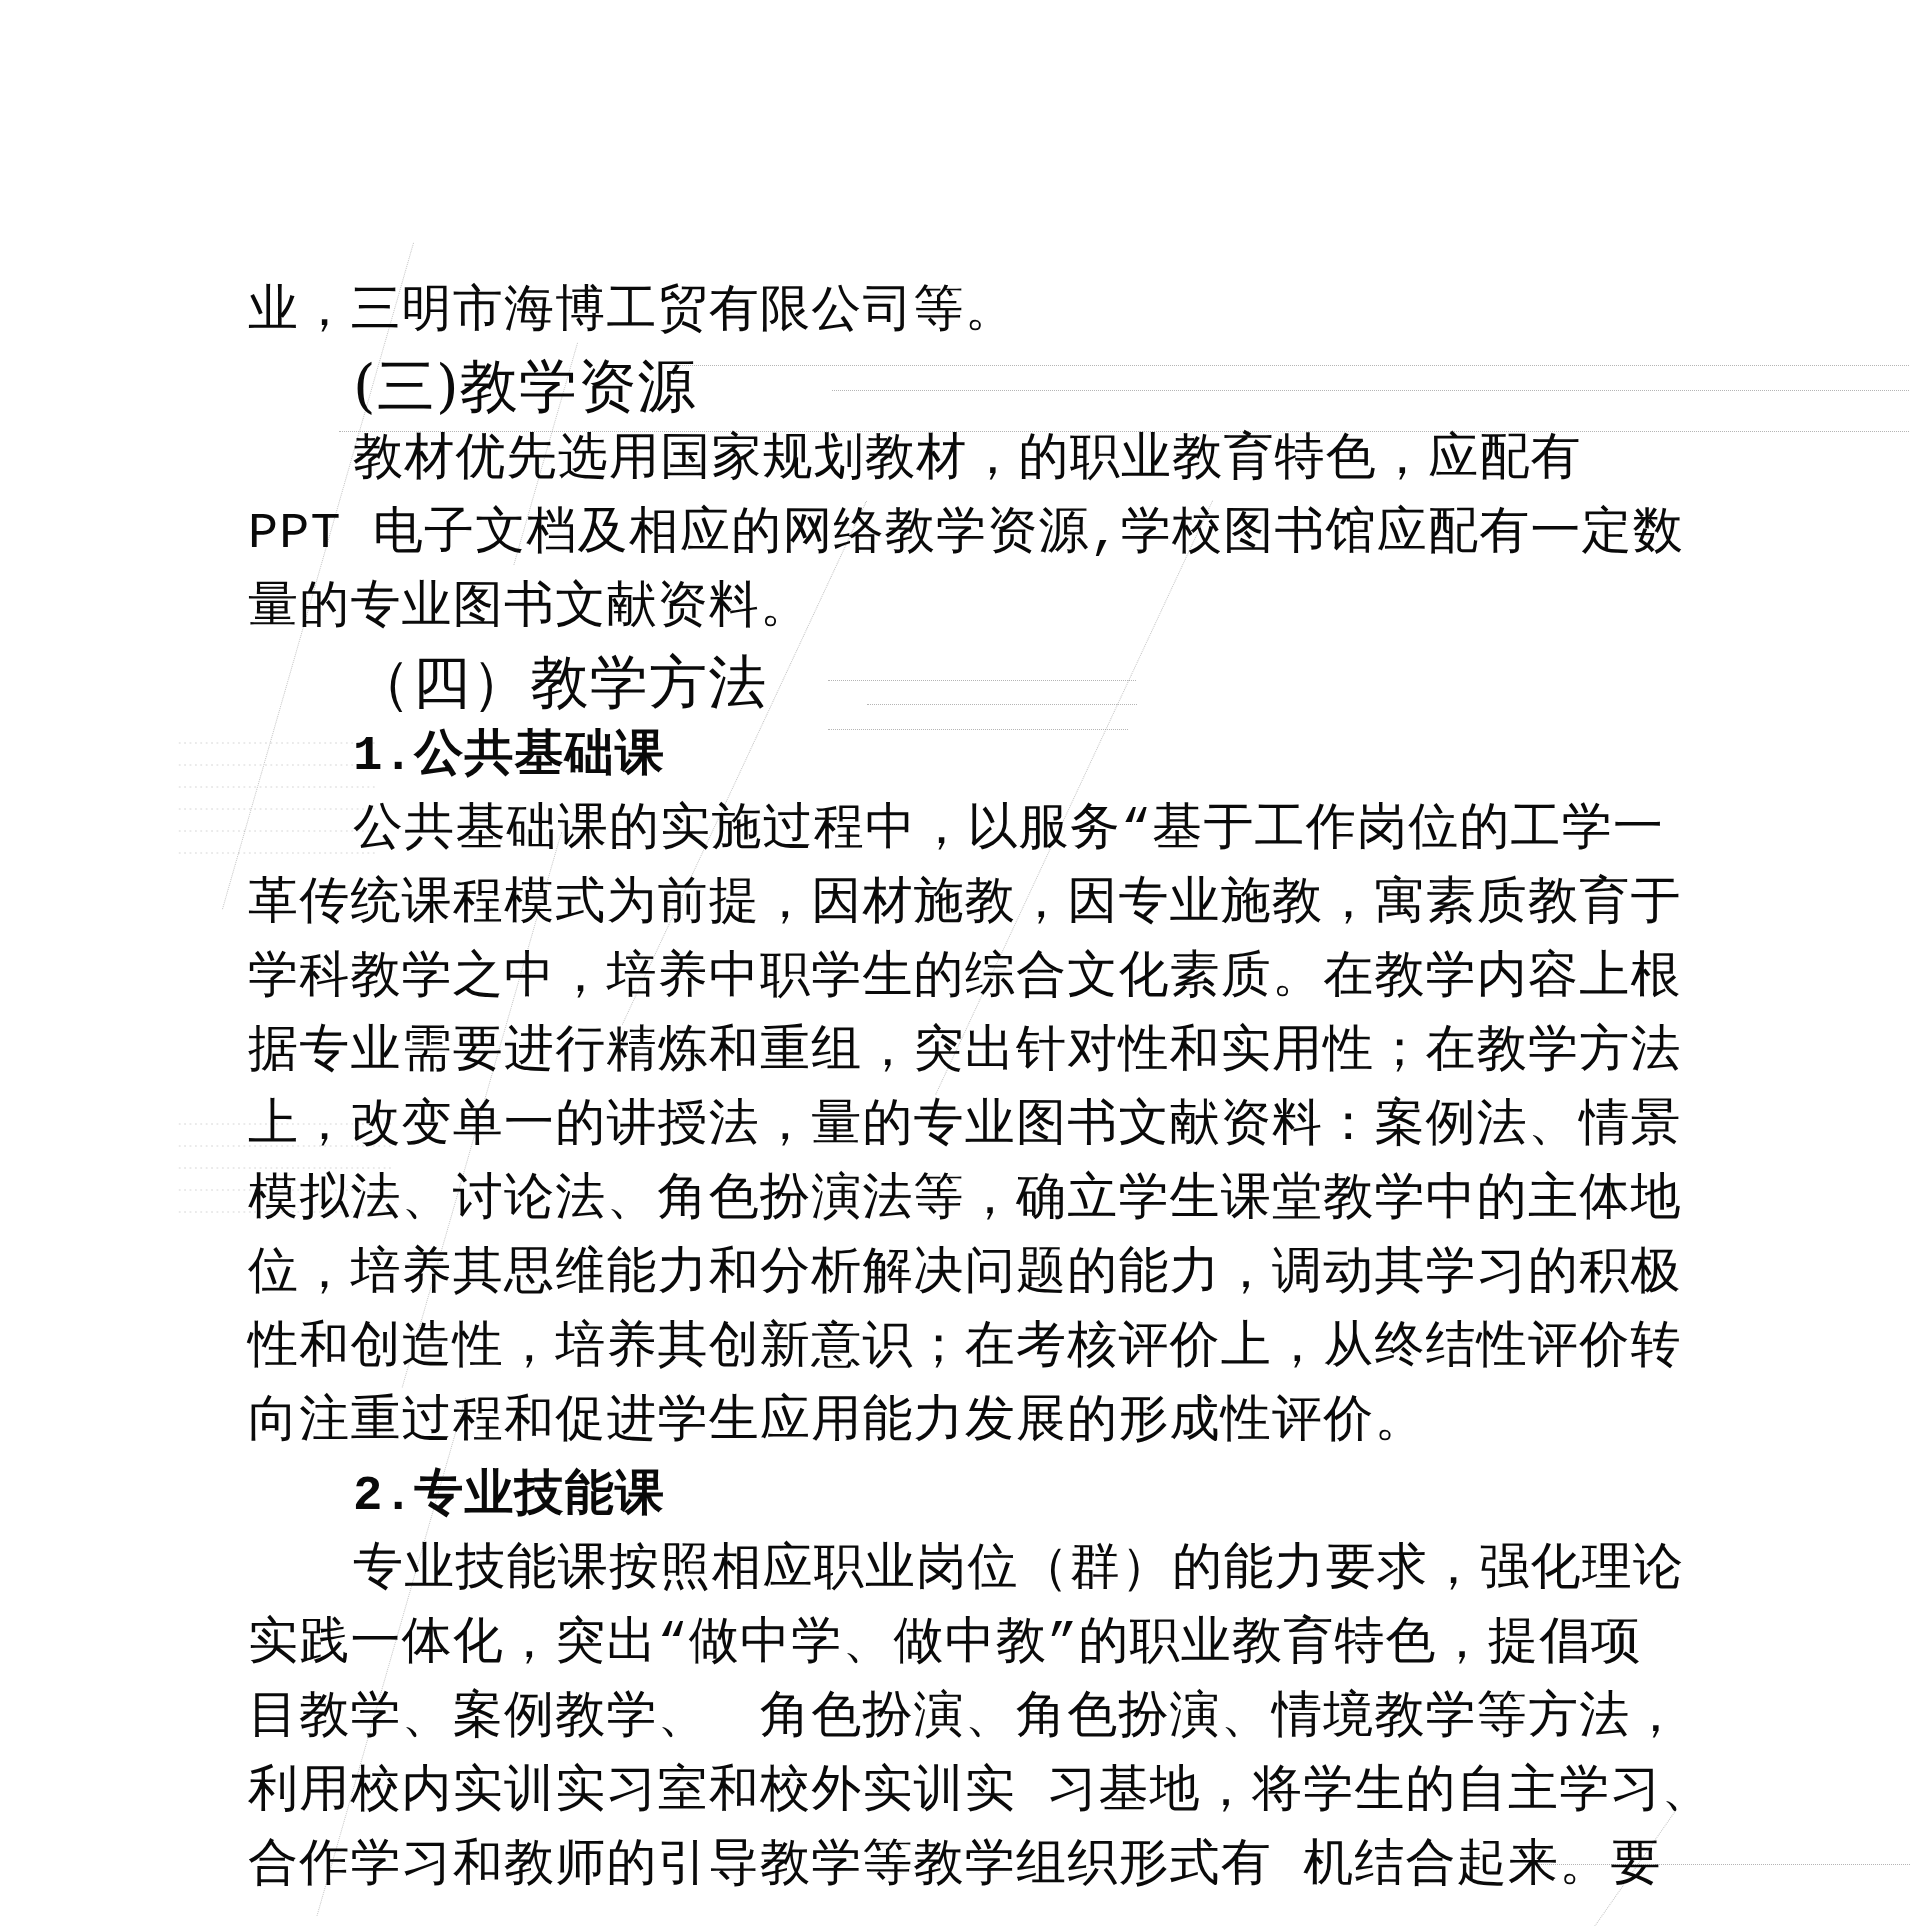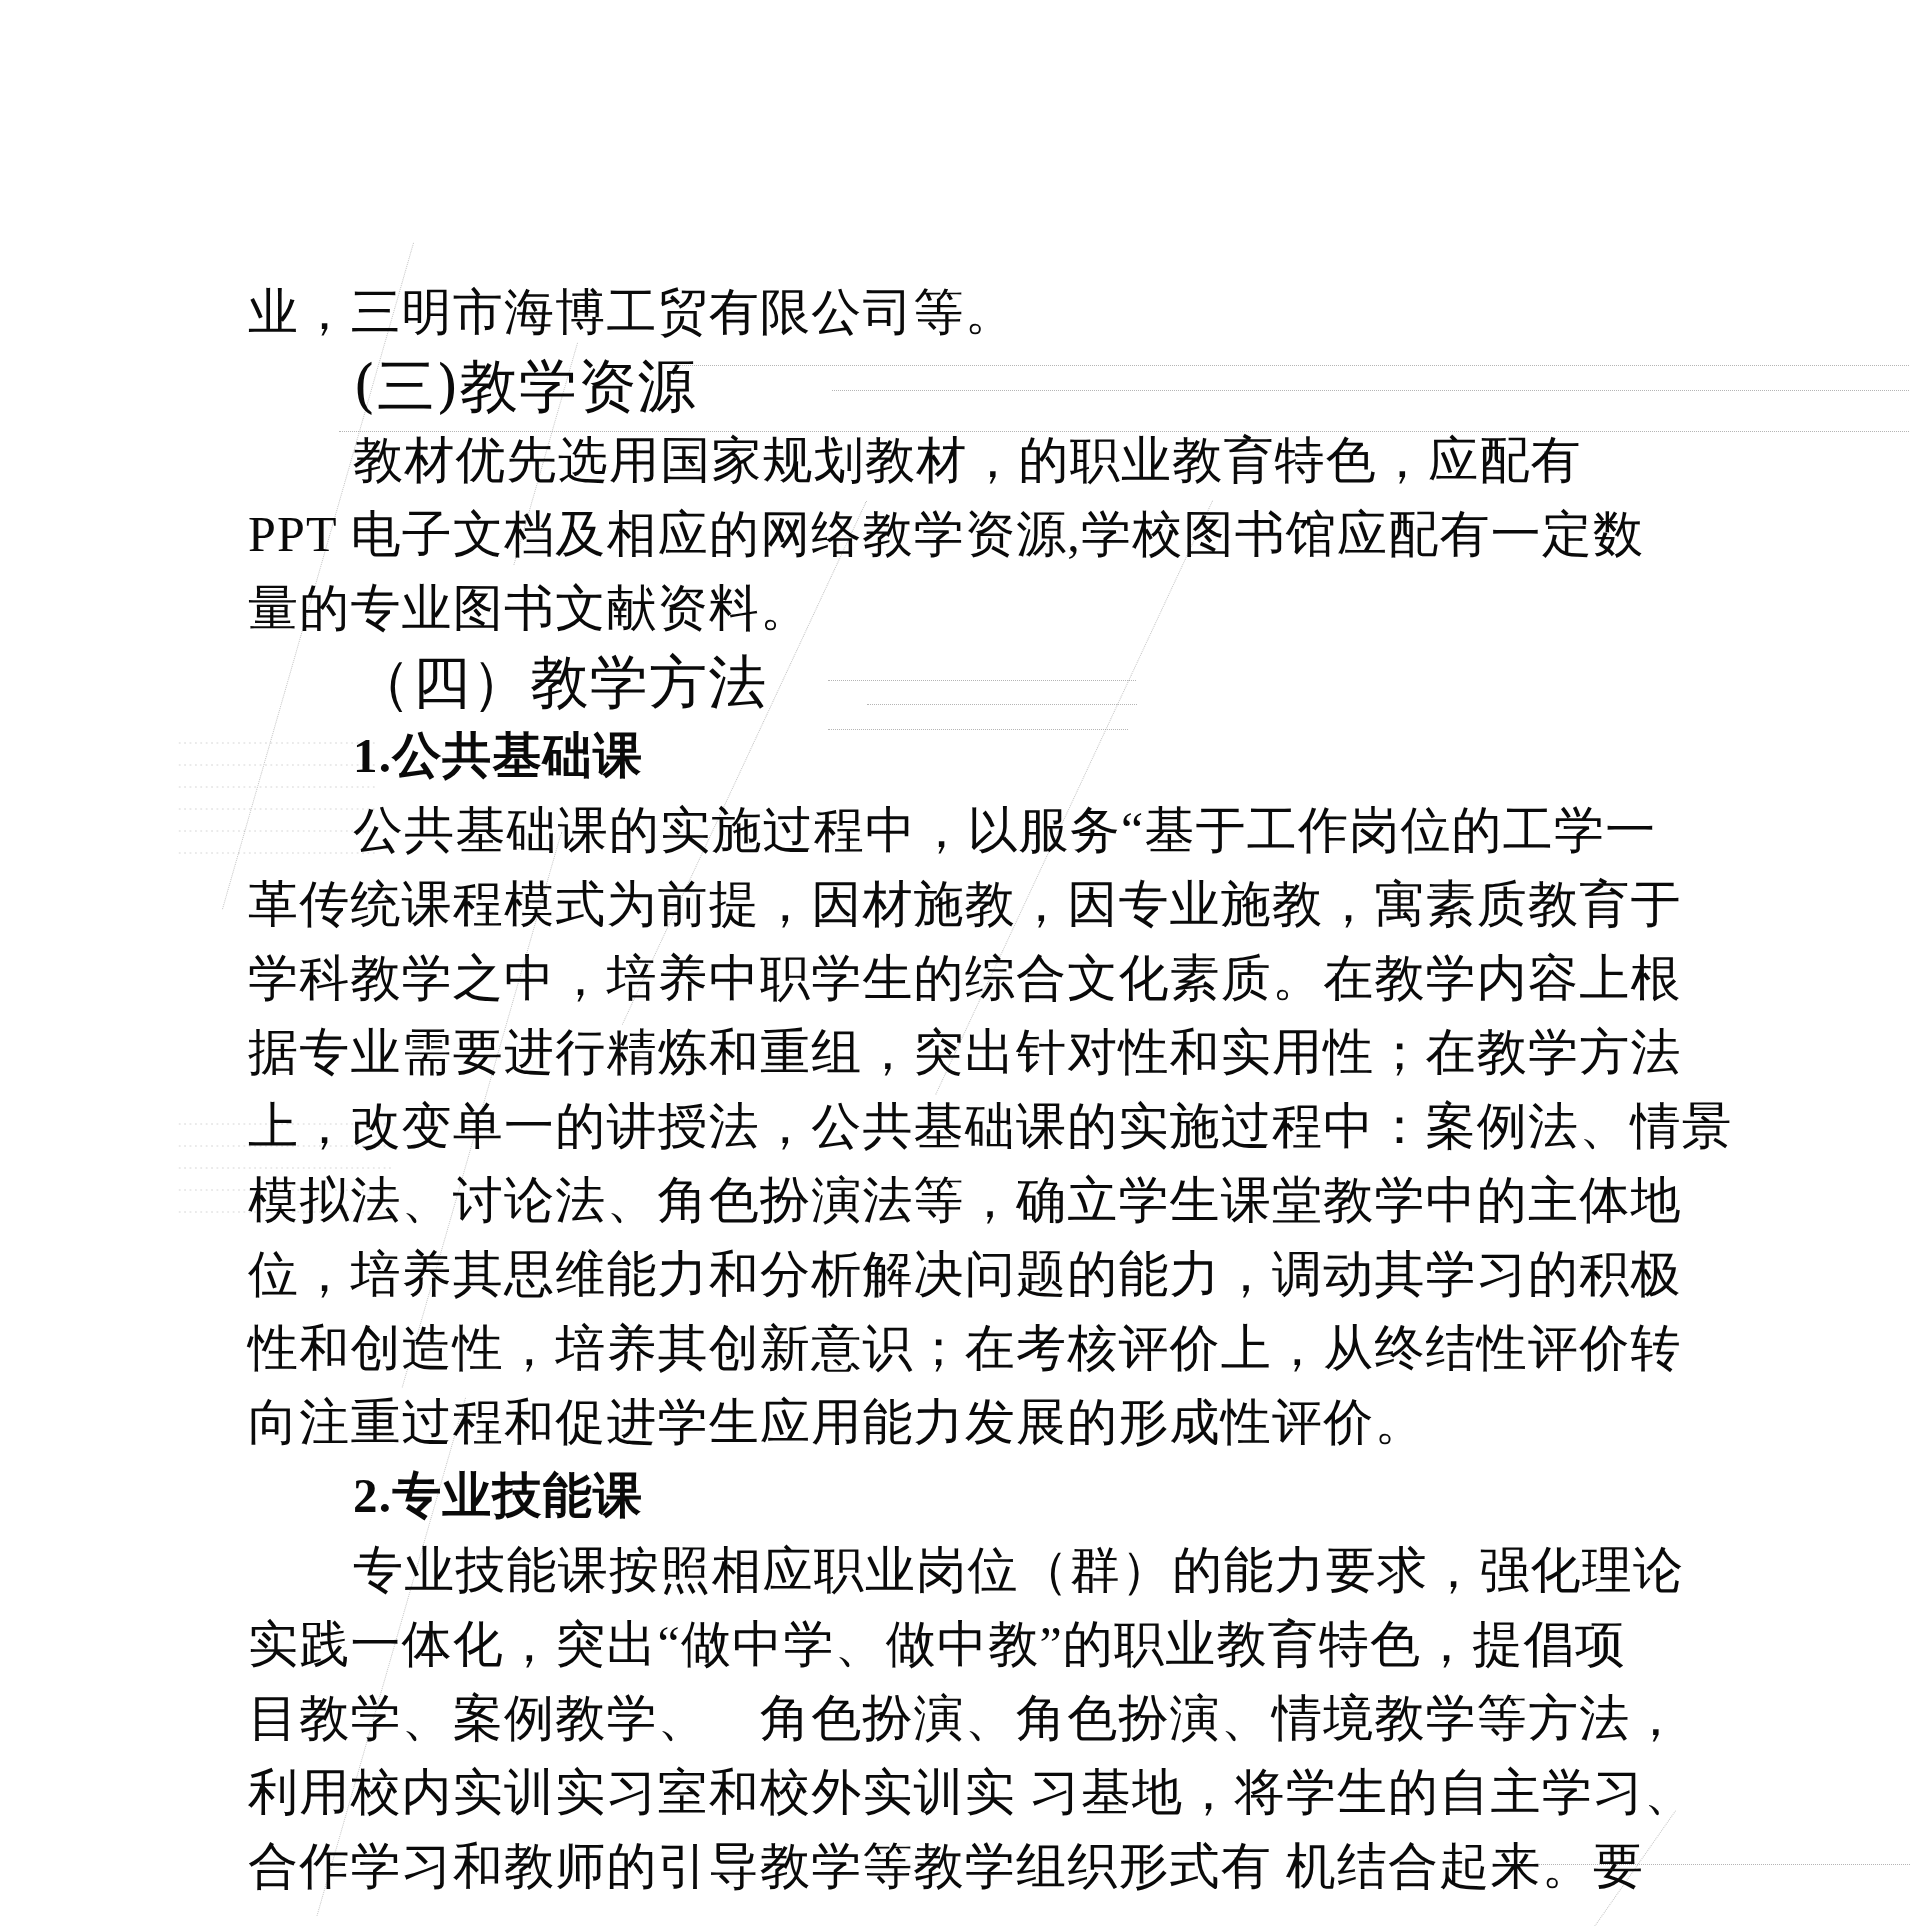--- a/index.html
+++ b/index.html
@@ -23,20 +23,21 @@
     top: 275px;
     width: 1448px;
   }
   .line {
     height: 74px;
     line-height: 74px;
     font-size: 50px;
     letter-spacing: 1.2px;
     white-space: pre;
     color: #0a0a0a;
+    font-family: Liberation Mono, monospace;
   }
   .line.indent { padding-left: 105px; }
   .line.kai {
     font-size: 58px;
     font-family: "DejaVu Serif", "Liberation Serif", serif;
   }
   .line.hb {
     font-weight: 700;
     font-size: 49px;
   }
@@ -90,21 +91,21 @@
       <div class="line indent kai">(三)教学资源</div>
       <div class="line indent">教材优先选用国家规划教材，的职业教育特色，应配有</div>
       <div class="line">PPT 电子文档及相应的网络教学资源,学校图书馆应配有一定数</div>
       <div class="line">量的专业图书文献资料。</div>
       <div class="line indent kai">（四）教学方法</div>
       <div class="line indent hb">1.公共基础课</div>
       <div class="line indent">公共基础课的实施过程中，以服务“基于工作岗位的工学一</div>
       <div class="line">革传统课程模式为前提，因材施教，因专业施教，寓素质教育于</div>
       <div class="line">学科教学之中，培养中职学生的综合文化素质。在教学内容上根</div>
       <div class="line">据专业需要进行精炼和重组，突出针对性和实用性；在教学方法</div>
-      <div class="line">上，改变单一的讲授法，公共基础课的实施过程中：案例法、情景</div>
+      <div class="line">上，改变单一的讲授法，量的专业图书文献资料：案例法、情景</div>
       <div class="line">模拟法、讨论法、角色扮演法等，确立学生课堂教学中的主体地</div>
       <div class="line">位，培养其思维能力和分析解决问题的能力，调动其学习的积极</div>
       <div class="line">性和创造性，培养其创新意识；在考核评价上，从终结性评价转</div>
       <div class="line">向注重过程和促进学生应用能力发展的形成性评价。</div>
       <div class="line indent hb">2.专业技能课</div>
       <div class="line indent">专业技能课按照相应职业岗位（群）的能力要求，强化理论</div>
       <div class="line">实践一体化，突出“做中学、做中教”的职业教育特色，提倡项</div>
       <div class="line">目教学、案例教学、　角色扮演、角色扮演、情境教学等方法，</div>
       <div class="line">利用校内实训实习室和校外实训实 习基地，将学生的自主学习、</div>
       <div class="line">合作学习和教师的引导教学等教学组织形式有 机结合起来。要</div>

